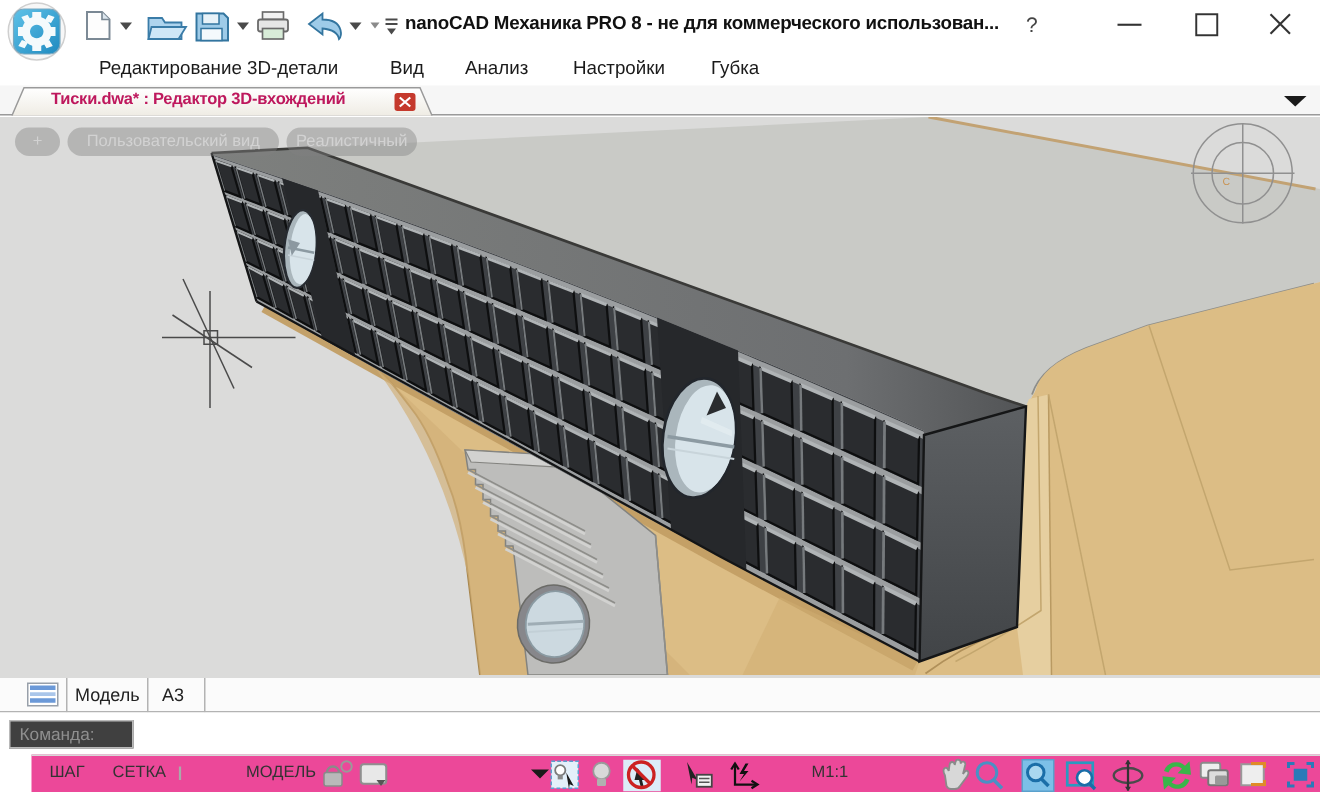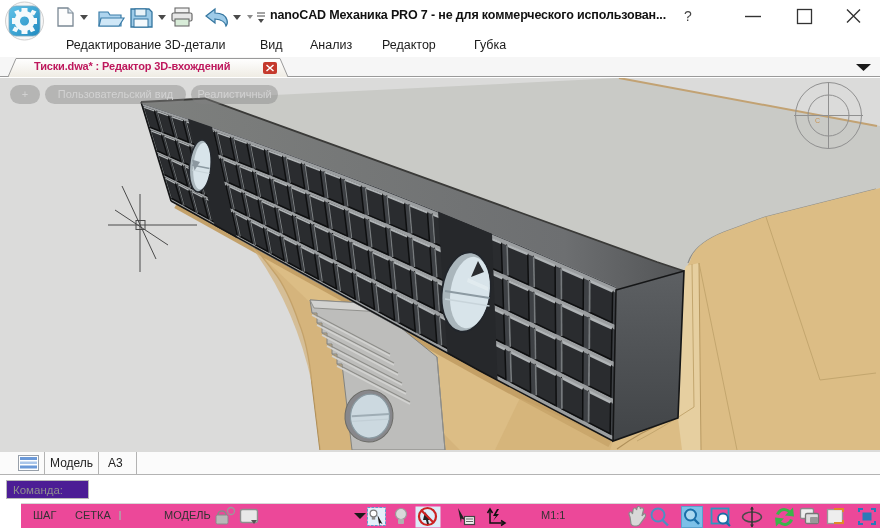--- a/index.html
+++ b/index.html
@@ -11,21 +11,21 @@
 #tabbar{position:absolute;left:0;top:57px;width:880px;height:20px;background:#f6f6f6;
 border-bottom:1px solid #9a9a9a;box-sizing:border-box;}
 #title-text{position:absolute;left:270px;top:8px;font-size:12.5px;font-weight:bold;color:#111;letter-spacing:-0.15px;}
 #overlay-btns{position:absolute;left:0;top:85px;height:19px;width:880px;}
 .obtn{position:absolute;height:19px;border-radius:9.5px;background:rgba(128,128,128,0.42);
 color:#d2d2d2;font-size:11px;text-align:center;line-height:19px;}
 #tabsrow{position:absolute;left:0;top:452px;width:880px;height:23px;background:#fbfbfb;
 border-bottom:1px solid #b3b3b3;box-sizing:border-box;font-size:12px;color:#222;}
 #cmdrow{position:absolute;left:0;top:475px;width:880px;height:28px;background:#fff;}
 #cmdbox{position:absolute;left:6px;top:5px;width:83px;height:19px;border:1px solid #b9b9b9;
-background:#4c1d95;color:#8f8f8f;font-size:11.5px;line-height:19px;padding-left:6px;box-sizing:border-box;}
+background:#404040;color:#8f8f8f;font-size:11.5px;line-height:19px;padding-left:6px;box-sizing:border-box;}
 #statusbar{position:absolute;left:0;top:503px;width:880px;height:25px;background:#ec4899;
 border-top:1px solid #d8d8d8;box-sizing:border-box;font-size:11px;color:#333;margin-left:21px;}
 #statusbar .lbl{position:absolute;top:5px;}
 </style></head><body>
 <div class="abs" style="left:0;top:78px;width:880px;height:374px;background:#dbdbda"></div>
 <svg width="880" height="372" viewBox="0 78 880 372" style="position:absolute;left:0;top:78px">
     <rect x="0" y="78" width="880" height="372" fill="#dbdbda"></rect>
 <path d="M205,98.5 L619,78 L880,126 L880,188 L876,189 L765,217 L724,232 Q694,244 690,261 L684,271 L657,262 Z" fill="#c9cac6"></path>
 <path d="M619,78 L877,126" stroke="#c2a273" stroke-width="2" fill="none"></path>
 <path d="M876,189 L765,217 L724,232 Q694,244 688,263" stroke="#8d8d89" stroke-width="1.2" fill="none"></path>
@@ -410,27 +410,27 @@
       <path d="M206,16 L215,9 L215,13 Q225,13 227,20 Q228,24 226,26 Q225,20 215,19 L215,23 Z" fill="#9ecbe8" stroke="#33759f" stroke-width="1.2"></path>
       <path d="M233,15 L241,15 L237,20 Z" fill="#4a4a4a"></path>
       <path d="M247,15 L253,15 L250,19 Z" fill="#8a8a8a"></path>
       <path d="M257,13 L265,13 M257,16 L265,16" stroke="#4a4a4a" stroke-width="1.2"></path>
       <path d="M258,19 L264,19 L261,23 Z" fill="#4a4a4a"></path>
       <text x="684" y="21" font-size="14" fill="#444">?</text>
       <path d="M745,16.5 L761,16.5" stroke="#333" stroke-width="1.4"></path>
       <rect x="797.5" y="9.5" width="14" height="14" fill="none" stroke="#333" stroke-width="1.3"></rect>
       <path d="M847,9.5 L860,22.5 M860,9.5 L847,22.5" stroke="#333" stroke-width="1.4"></path>
     </svg>
-    <div id="title-text">nanoCAD Механика PRO 7 - не для коммерческого использован...</div>
+    <div id="title-text">nanoCAD Механика PRO 8 - не для коммерческого использован...</div>
   </div>
 <div id="menubar">
     <span style="left:66px">Редактирование 3D-детали</span>
     <span style="left:260px">Вид</span>
     <span style="left:310px">Анализ</span>
-    <span style="left:382px">Редактор</span>
+    <span style="left:382px">Настройки</span>
     <span style="left:474px">Губка</span>
   </div>
 <svg class="abs" style="left:3px;top:1px;z-index:5" width="44" height="42">
     <circle cx="21.5" cy="20" r="19" fill="#f7f7f7" stroke="#cfcfcf" stroke-width="1"></circle>
     <defs>
       <linearGradient id="lg" x1="0" y1="0" x2="1" y2="1">
         <stop offset="0" stop-color="#5fc2e8"></stop>
         <stop offset="1" stop-color="#1f8ac0"></stop>
       </linearGradient>
     </defs>

